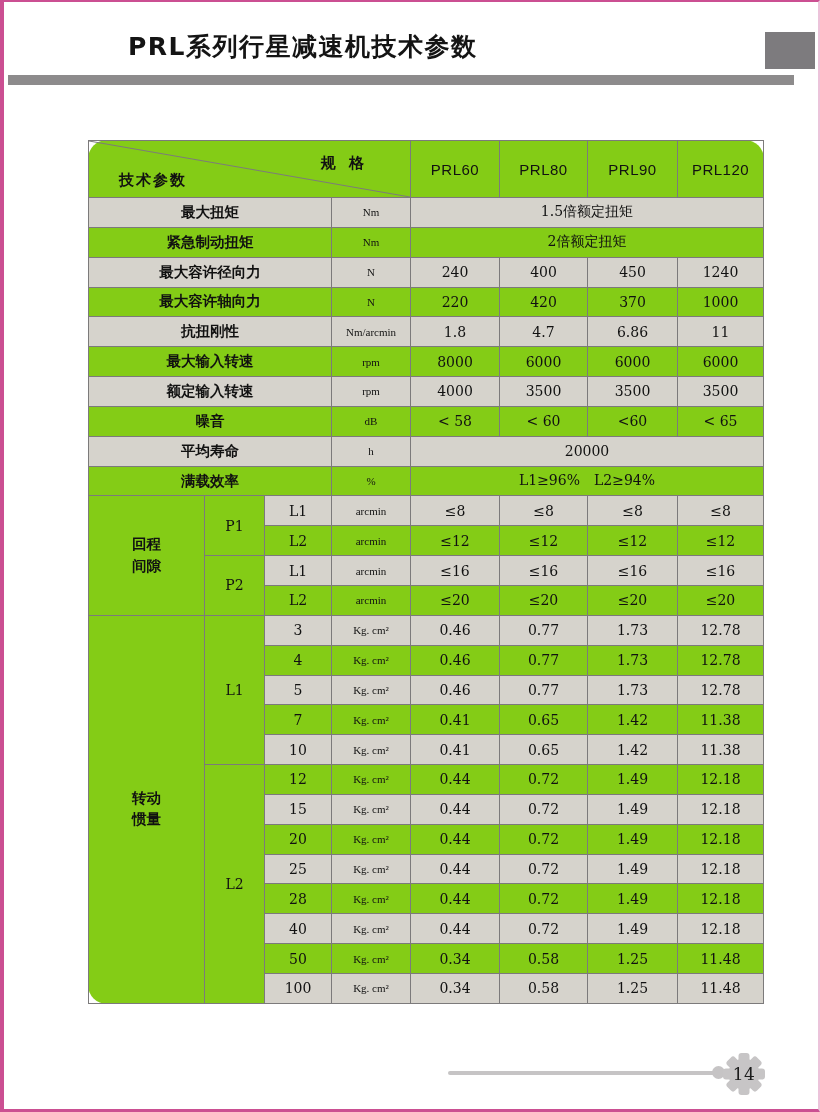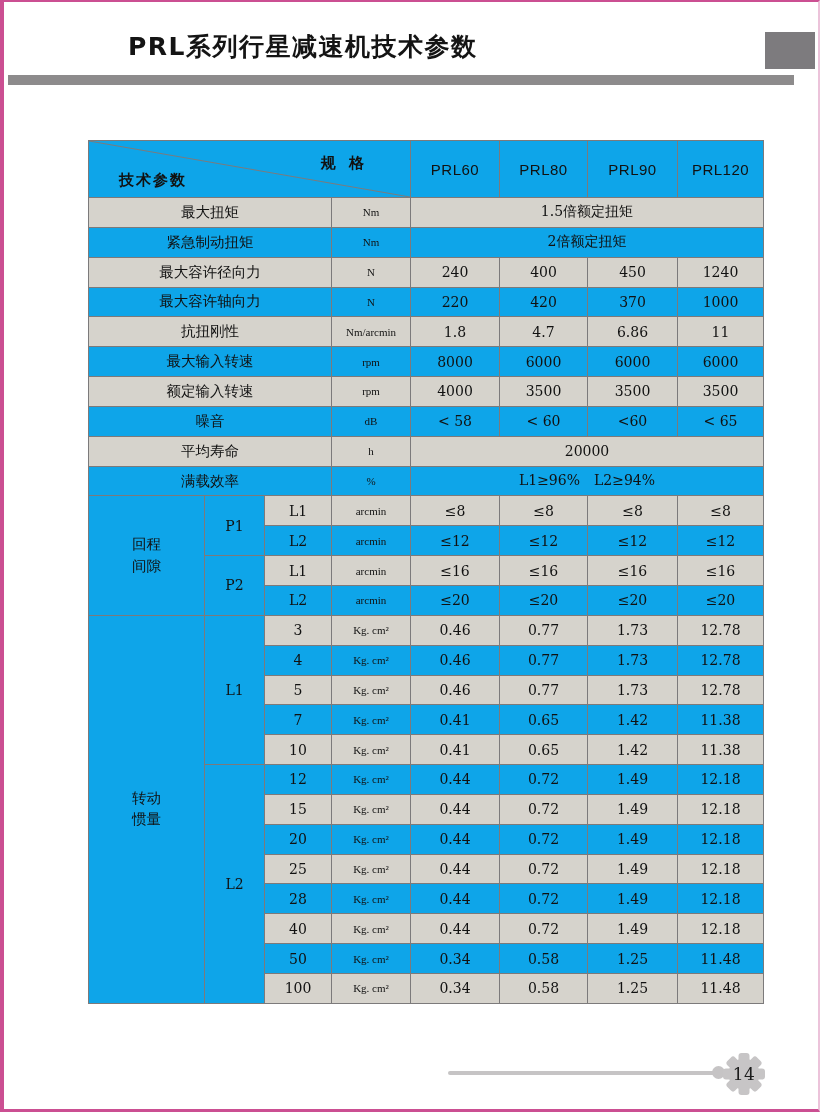--- a/index.html
+++ b/index.html
@@ -32,30 +32,31 @@
     position:absolute;left:8px;top:75px;width:786px;height:10px;
     background:var(--bar-gray);
   }
   .corner-square{
     position:absolute;left:765px;top:32px;width:50px;height:37px;
     background:var(--square-gray);
   }
   table.spec{
     position:absolute;left:88px;top:140px;
     border-collapse:collapse;table-layout:fixed;width:675px;
-    background:#0ea5e9;
+    background:#84cc16;
+    border-radius:19px;
   }
   table.spec td{
     border:1px solid var(--grid-gray);
     text-align:center;vertical-align:middle;
     padding:0;overflow:hidden;
   }
   thead tr{height:57px;}
   tbody tr{height:29.85px;}
-  .cn{font-weight:normal;font-size:14.5px;font-family:"DejaVu Sans",sans-serif;}
+  .cn{font-weight:bold;font-size:14.5px;font-family:"DejaVu Sans",sans-serif;}
   .num{font-size:14px;font-family:"DejaVu Serif",serif;}
   .unit{font-size:11px;font-family:Liberation Serif, serif;}
   .model{font-size:15px;font-family:"Liberation Sans",sans-serif;letter-spacing:.5px;margin-left:20px;}
   .g{
     background-color:var(--row-gray);
     background-clip:content-box;
     padding:2px 0;
   }
   .group span{display:block;line-height:1.5;}
   .diag{position:relative;}

